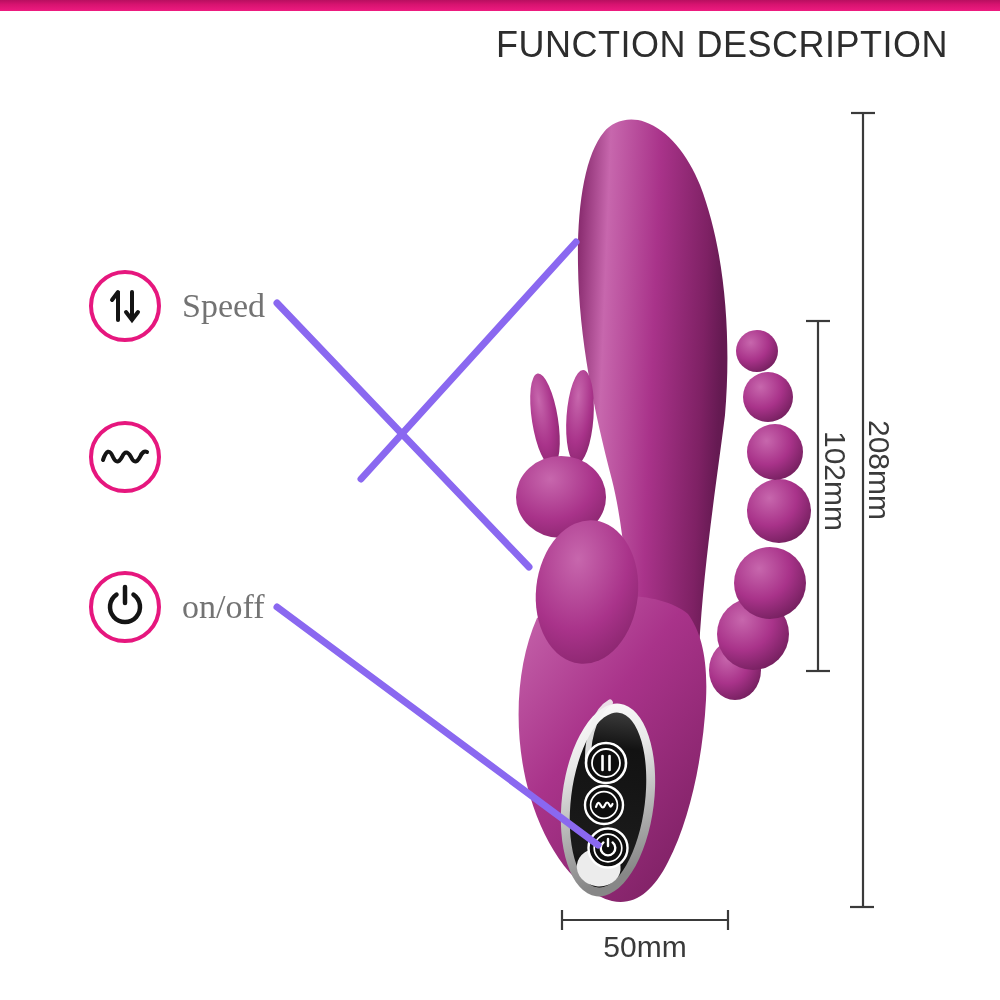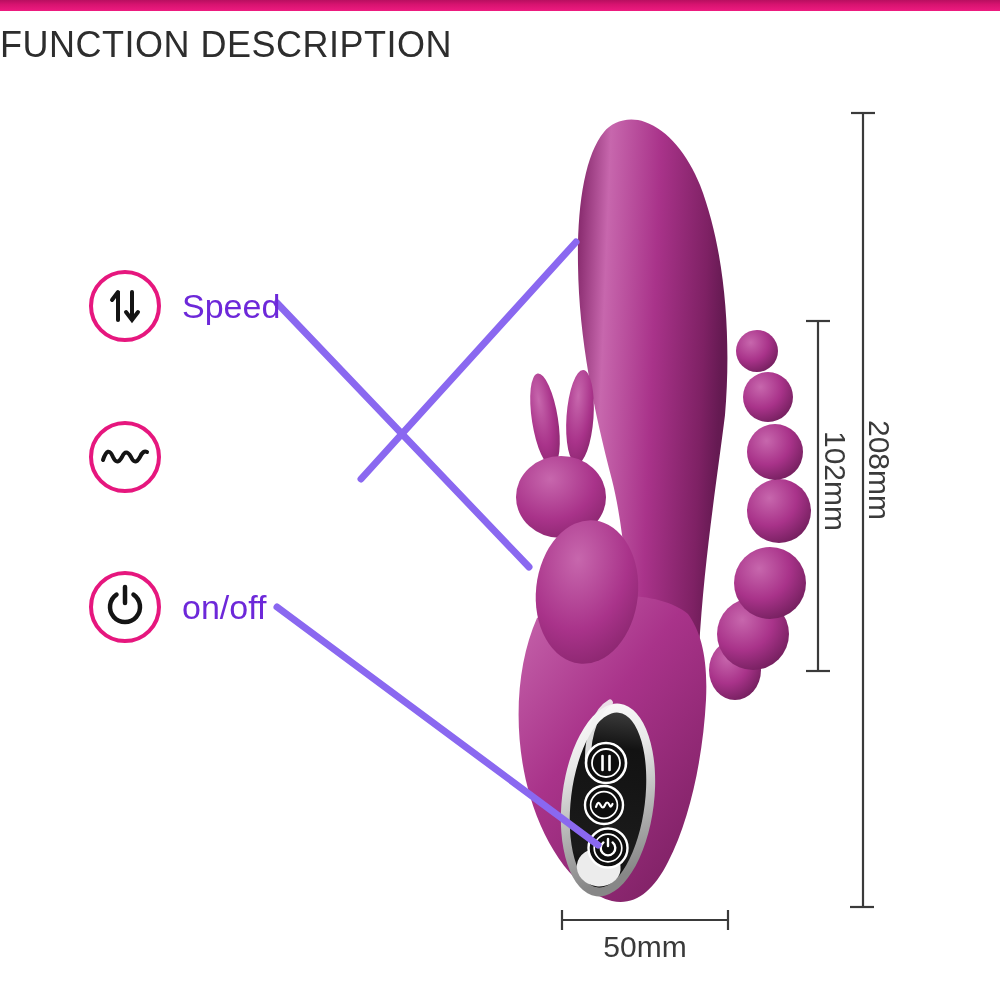--- a/index.html
+++ b/index.html
@@ -2,26 +2,26 @@
 <html style="--accent: #e6177e; --annotation-line: #8a68f0; --ink: #2d2d2d; --dim-line: #3a3a3a; --product-highlight: #c767ad; --product-mid: #a9338a; --product-dark: #7e2164; --product-deep: #651a52;"><head>
 <meta charset="utf-8">
 <style>
   html,body{margin:0;padding:0;background:#ffffff;}
   body{width:1000px;height:1000px;font-family:"Liberation Sans",sans-serif;}
   .canvas{position:relative;width:1000px;height:1000px;overflow:hidden;background:#fff;}
 
   .top-bar{position:absolute;left:0;top:0;width:1000px;height:11px;
            background:linear-gradient(to bottom,#b80f60 0%,#d6136f 40%,#ee1b80 100%);}
 
-  .page-title{position:absolute;left:0;top:24px;width:948px;text-align:left;
+  .page-title{position:absolute;left:0;top:24px;width:948px;text-align:right;
               font-size:36px;font-weight:300;letter-spacing:.5px;color:var(--ink,#2d2d2d);}
 
   .feature-row{position:absolute;display:flex;align-items:center;gap:19px;}
   .feature-row .icon-wrap{width:76px;height:76px;flex:0 0 auto;}
-  .feature-label{font-size:34px;color:#6d28d9;white-space:nowrap;}
+  .feature-label{font-size:34px;color:#737373;white-space:nowrap;font-family:Liberation Serif, serif;}
 
   svg text{font-family:"Liberation Sans",sans-serif;}
   .dim-text{font-size:30px;fill:var(--dim-line,#3a3a3a);}
   .s-hl{stop-color:var(--product-highlight,#c767ad);}
   .s-mid{stop-color:var(--product-mid,#a9338a);}
   .s-dark{stop-color:var(--product-dark,#7e2164);}
   .s-deep{stop-color:var(--product-deep,#651a52);}
   .overlay{position:absolute;left:0;top:0;}
 </style>
 </head>

